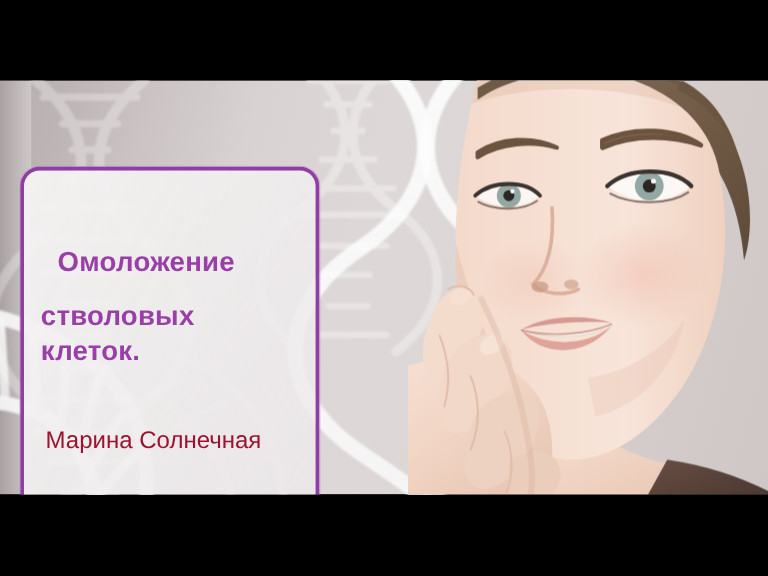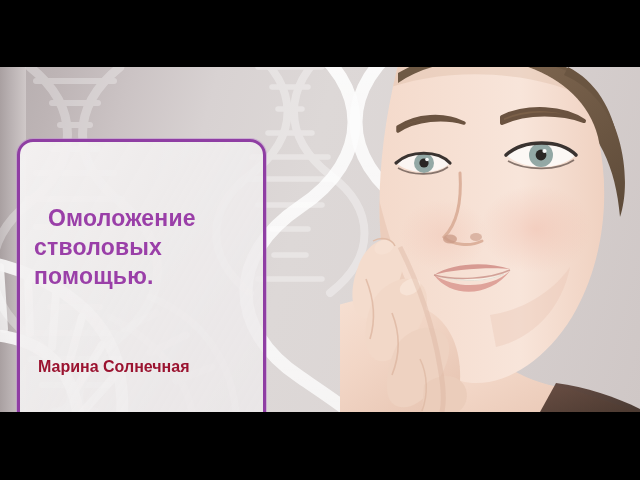--- a/index.html
+++ b/index.html
@@ -110,34 +110,34 @@
     color: #9a3fa8;
     font-family: Liberation Sans, sans-serif;
     font-weight: bold;
     font-size: 23px;
     line-height: 29px;
     letter-spacing: 0.2px;
     white-space: nowrap;
   }
   .title-line.l1 { padding-left: 14px; }
   .title-line.l2 { padding-left: 6px; }
-  .title-line.l3 { padding-left: 0px; }
+  .title-line.l3 { padding-left: 0px; margin-top: 16px; }
   .title-line.l4 { padding-left: 0px; }
 
   .author {
     position: absolute;
     left: 0;
     top: 215px;
     width: 100%;
     padding-left: 18px;
     box-sizing: border-box;
     color: #9b1330;
     font-family: "Liberation Sans", sans-serif;
-    font-weight: bold;
-    font-size: 16px;
+    font-weight: normal;
+    font-size: 20px;
     line-height: 20px;
     white-space: nowrap;
   }
 </style>
 </head>
 <body>
 
 <div class="video-frame">
 
   <div class="slide">
@@ -356,21 +356,21 @@
         </g>
       </svg>
     </div>
 
     <div class="text-card">
       <div class="card-inner">
 
         <div class="title-block">
           <div class="title-line l1">Омоложение</div>
           <div class="title-line l3">стволовых</div>
-          <div class="title-line l4">помощью.</div>
+          <div class="title-line l4">клеток.</div>
         </div>
 
         <div class="author">Марина Солнечная</div>
 
       </div>
     </div>
 
   </div>
 
   <div class="bar bar-top"></div>

